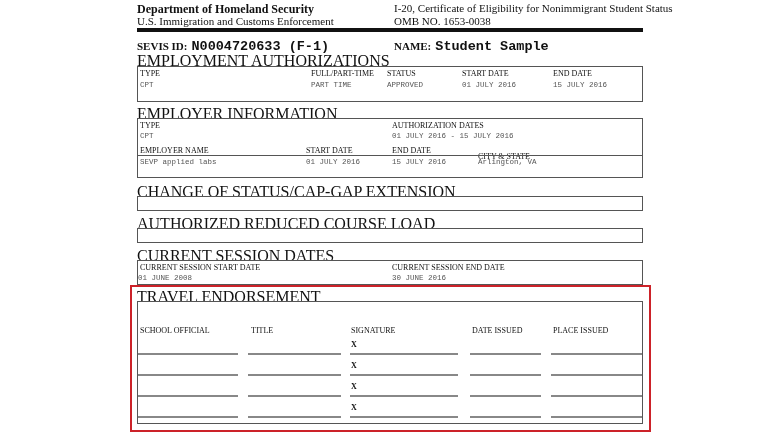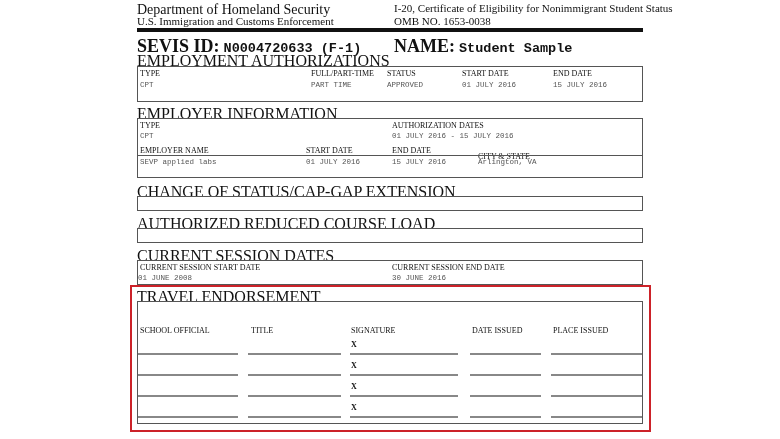--- a/index.html
+++ b/index.html
@@ -1,21 +1,21 @@
 <!DOCTYPE html>
 <html><head>
 <meta charset="utf-8">
 <style>
   html, body { margin:0; padding:0; background:#ffffff; }
   body { width:780px; height:439px; position:relative; overflow:hidden; font-family:"Liberation Serif", serif; color:#111; }
   .abs { position:absolute; }
-  .hdr-bold { font-weight:normal; font-size:14px; }
+  .hdr-bold { font-weight:bold; font-size:12px; }
   .hdr-reg { font-size:11px; }
   .rule { position:absolute; left:137px; width:506px; height:4px; background:#111; top:28px; }
-  .sevis { font-weight:bold; font-size:18px; }
+  .sevis { font-weight:bold; font-size:11px; }
   .mono-lg { font-family:"Liberation Mono", monospace; font-weight:bold; font-size:13.5px; }
   .sec-title { font-weight:normal; font-size:16px; }
   .box { position:absolute; border:1px solid #555; box-sizing:border-box; }
   .lbl { position:absolute; font-weight:normal; font-size:8px; white-space:nowrap; }
   .val { position:absolute; font-family:"Liberation Mono", monospace; font-size:7.5px; color:#555; white-space:nowrap; }
   .hline { position:absolute; height:1px; background:#555; }
   .sigline { position:absolute; height:2px; background:#888; }
   .xmark { position:absolute; font-weight:bold; font-size:8px; }
   .note { position:absolute; font-size:7.6px; line-height:9.5px; }
   .redbox { position:absolute; left:130px; top:285px; width:521px; height:147px; border:2px solid #cc2229; box-sizing:border-box; }

